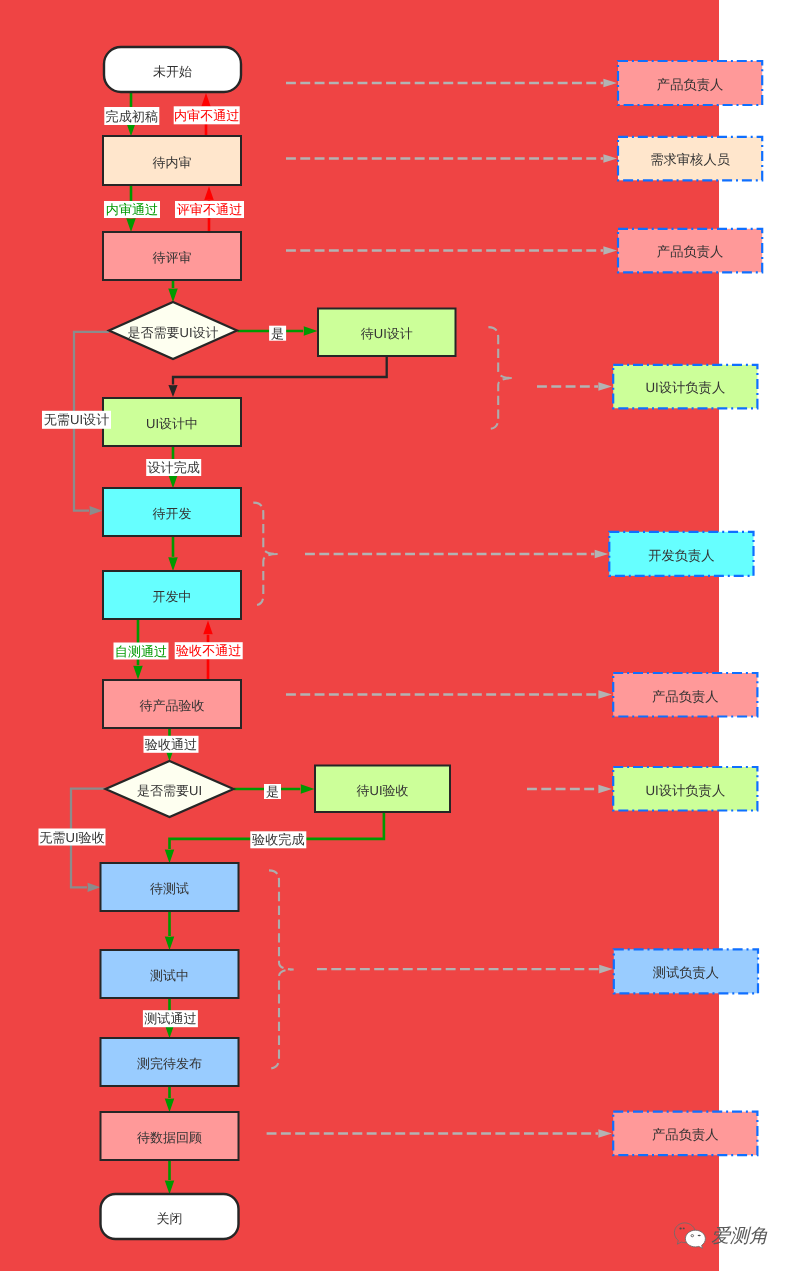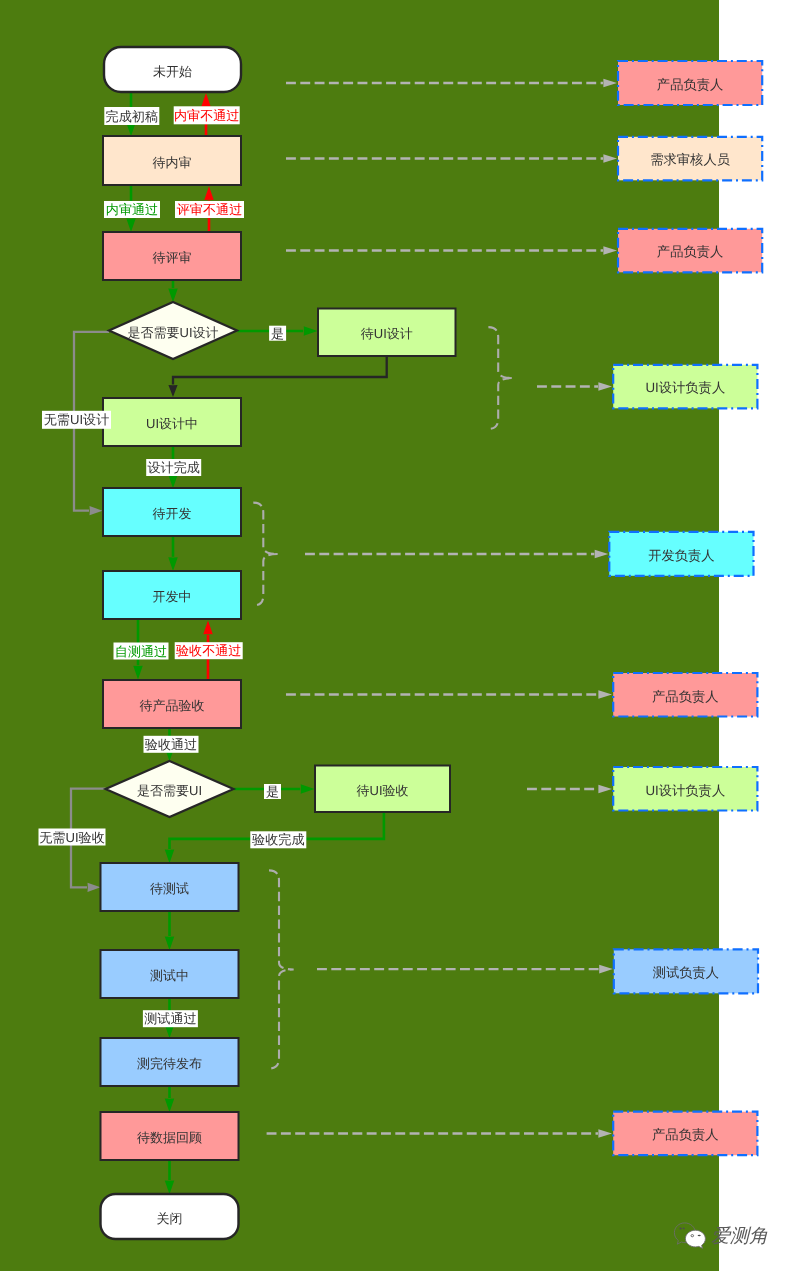--- a/index.html
+++ b/index.html
@@ -1,19 +1,19 @@
 <!DOCTYPE html>
 <html><head>
 <meta charset="utf-8">
 <title>Workflow Diagram</title>
 <style>
   html,body{margin:0;padding:0;background:#ffffff;}
   body{width:794px;height:1271px;overflow:hidden;
        font-family:"Liberation Sans",sans-serif;}
-  #stage{position:relative;width:719px;height:1271px;background:#4d7c0f;}
+  #stage{position:relative;width:719px;height:1271px;background:#ef4444;}
   svg{display:block;}
   text{font-family:"Liberation Sans",sans-serif;-webkit-font-smoothing:antialiased;}
   svg text{text-rendering:geometricPrecision;}
   .nodetxt{font-size:13px;fill:#333333;}
   .roletxt{font-size:13.3px;fill:#333333;}
   .edgetxt{font-size:13.1px;}
   .wmtxt{font-size:19px;fill:#5a5a5a;font-style:italic;}
 </style>
 </head>
 <body>

